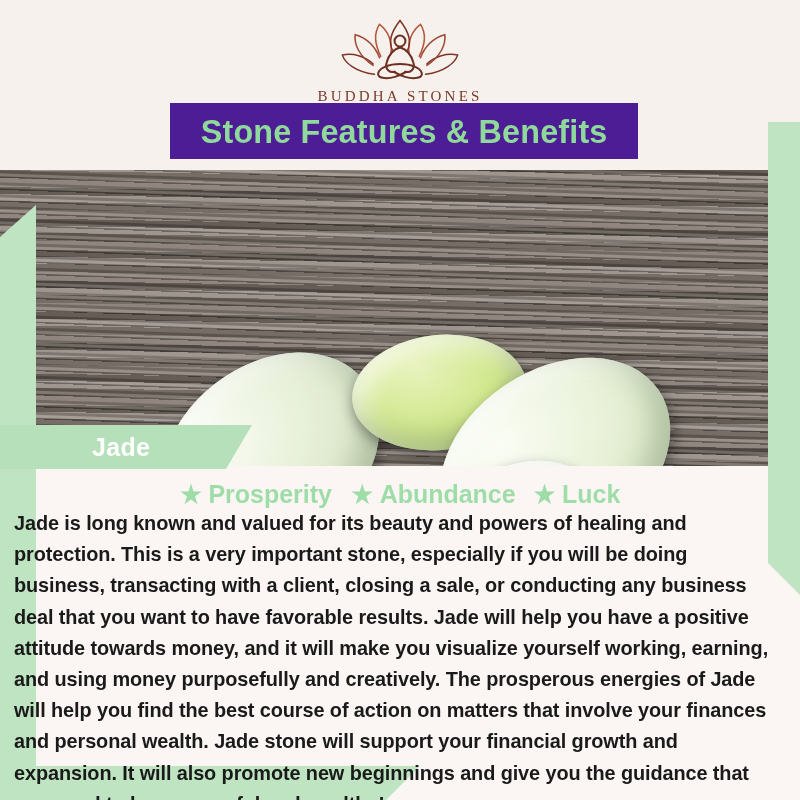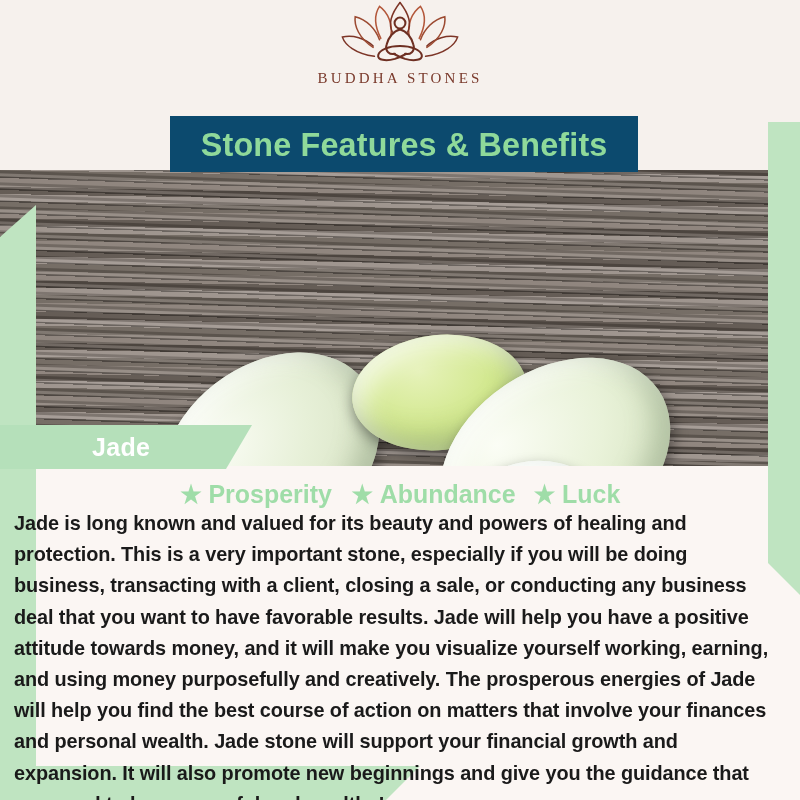--- a/index.html
+++ b/index.html
@@ -32,36 +32,37 @@
     clip-path:polygon(0 0, 100% 0, calc(100% - 34px) 100%, 0 100%);
   }
 
   
   .header{
     position:relative; z-index:8;
     height:122px;
     background:#f6f1ed;
     display:flex; flex-direction:column;
     align-items:center; justify-content:flex-start;
+    padding-top:18px;
   }
   .logo-mark{ width:128px; height:64px; display:block; }
   .logo-word{
     margin-top:6px;
     font-family:"Liberation Serif", serif;
     font-size:15px;
     letter-spacing:3.2px;
     color:#7a3a2c;
     font-weight:400;
   }
 
   
   .title-band{
     position:absolute; z-index:9;
-    top:116px; left:170px; width:468px; height:56px;
-    background:#0c4a6e;
+    top:103px; left:170px; width:468px; height:56px;
+    background:#4c1d95;
     display:flex; align-items:center; justify-content:center;
   }
   .title-text{
     font-family:"Liberation Sans Narrow","Liberation Sans",sans-serif;
     font-weight:bold;
     font-size:34px;
     color:#8fd99a;
     letter-spacing:.2px;
     transform:scaleX(.95);
     white-space:nowrap;

